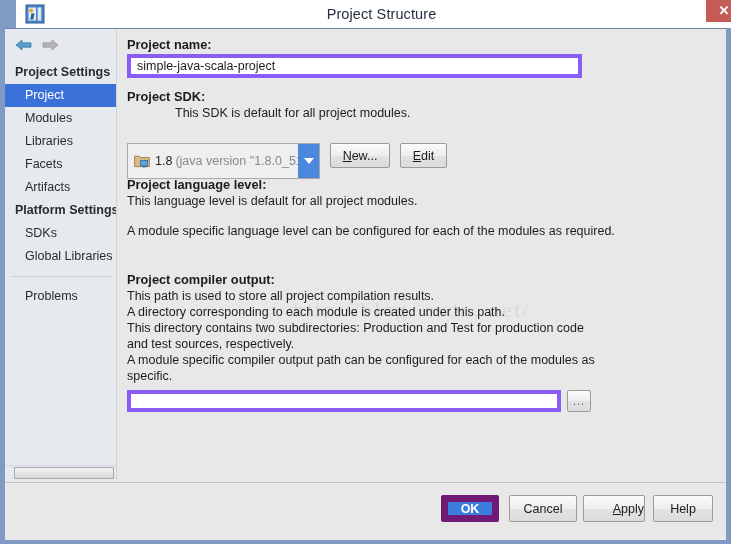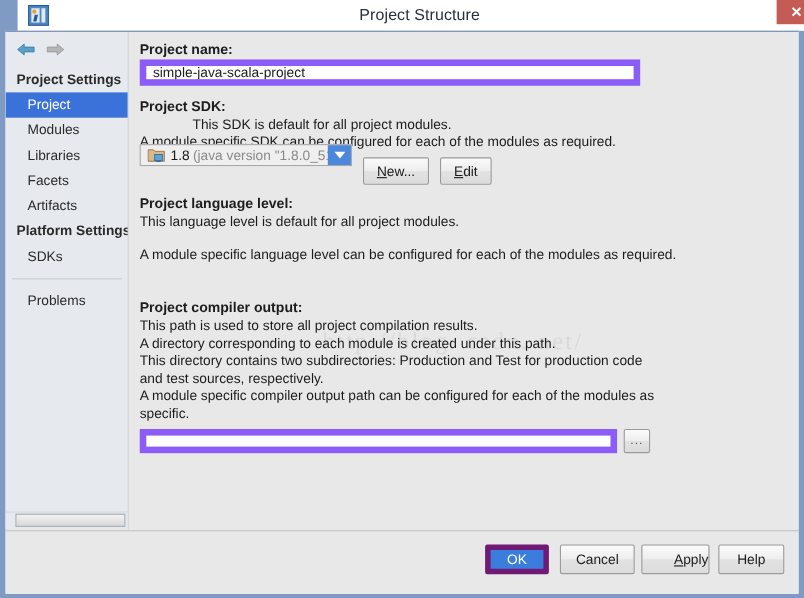--- a/index.html
+++ b/index.html
@@ -177,21 +177,21 @@
     position: absolute;
     font-size: 12.5px;
     color: #1c1c1c;
     white-space: nowrap;
     font-family: "Liberation Sans", sans-serif;
   }
 
   .text-input {
     position: absolute;
     background: #ffffff;
-    border: 6px solid #8b5cf6;
+    border: 4px solid #8b5cf6;
     box-sizing: border-box;
     font-size: 12.5px;
     color: #1c1c1c;
     padding: 0 6px;
     font-family: "Liberation Sans", sans-serif;
     outline: none;
   }
 
   
   .combo {
@@ -256,23 +256,23 @@
     color: #1c1c1c;
     text-align: center;
     cursor: pointer;
     font-family: "Liberation Sans", sans-serif;
     display: flex;
     align-items: center;
     justify-content: center;
   }
   .pbutton.primary {
     background: #3b7ddd;
-    border: 5px solid #701a75;
+    border: 7px solid #701a75;
     color: #ffffff;
-    font-weight: normal;
+    font-weight: bold;
   }
   .mnem { text-decoration: underline; }
 
   #browse-btn {
     font-size: 11px;
     color: #555;
     letter-spacing: 1px;
   }
 
   
@@ -340,43 +340,43 @@
       <div id="sidebar-list">
         <div class="group-header">Project Settings</div>
         <div class="nav-item selected">Project</div>
         <div class="nav-item">Modules</div>
         <div class="nav-item">Libraries</div>
         <div class="nav-item">Facets</div>
         <div class="nav-item">Artifacts</div>
 
         <div class="group-header">Platform Settings</div>
         <div class="nav-item">SDKs</div>
+        <div class="nav-item">Global Libraries</div>
 
         <div class="sidebar-divider"></div>
 
         <div class="nav-item">Problems</div>
       </div>
 
       <div id="sidebar-hscroll">
         <div id="sidebar-hthumb"></div>
       </div>
     </div>
 
     <div id="main">
 
       <div id="watermark">http://blog. csdn. net/</div>
 
       <div class="section-label" style="left:9px; top:8px;">Project name:</div>
       <input class="text-input" id="project-name-input" style="left: 9px; top: 25px; width: 455px; height: 24px;" value="simple-java-scala-project">
 
       <div class="section-label" style="left:9px; top:60px;">Project SDK:</div>
       <div class="desc-line" style="left:9px; top:77px;margin-left:48px;">This SDK is default for all project modules.</div>
-      <div class="desc-line" style="left:9px; top:93px;">A module specific SDK can be configured for each of the modules as required.</div>
-
-      <div class="combo" id="sdk-combo" style="left:9px; top:102px; width:193px; height:20px;">
+
+      <div class="combo" id="sdk-combo" style="left:9px; top:114px; width:193px; height:36px;">
         <div class="combo-inner">
           <span class="folder-icon">
             <svg width="16" height="14" viewBox="0 0 16 14">
               <path d="M0.6 2.2 L5.6 2.2 L6.8 3.6 L15.4 3.6 L15.4 12.6 L0.6 12.6 Z" fill="#d9b98a" stroke="#9a7c4e" stroke-width="0.9" stroke-linejoin="round"></path>
               <rect x="6.6" y="6.4" width="7" height="5.6" fill="#5ba3d8" stroke="#2f6f9e" stroke-width="0.8"></rect>
               <rect x="8.1" y="12.0" width="4" height="1.3" fill="#2f6f9e"></rect>
             </svg>
           </span>
           <span class="sdk-ver">1.8</span>
           <span class="sdk-detail">(java version "1.8.0_51")</span>

